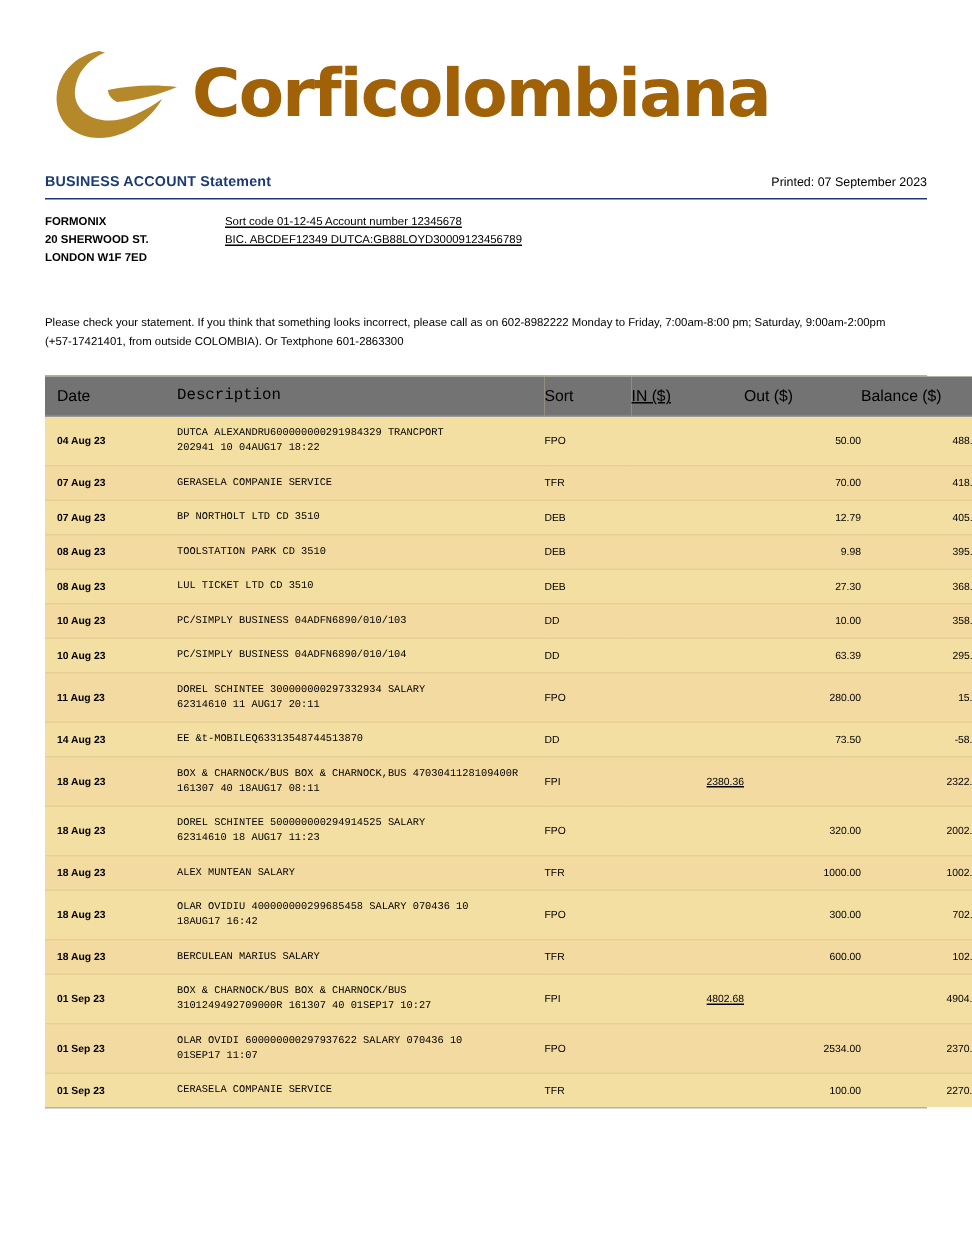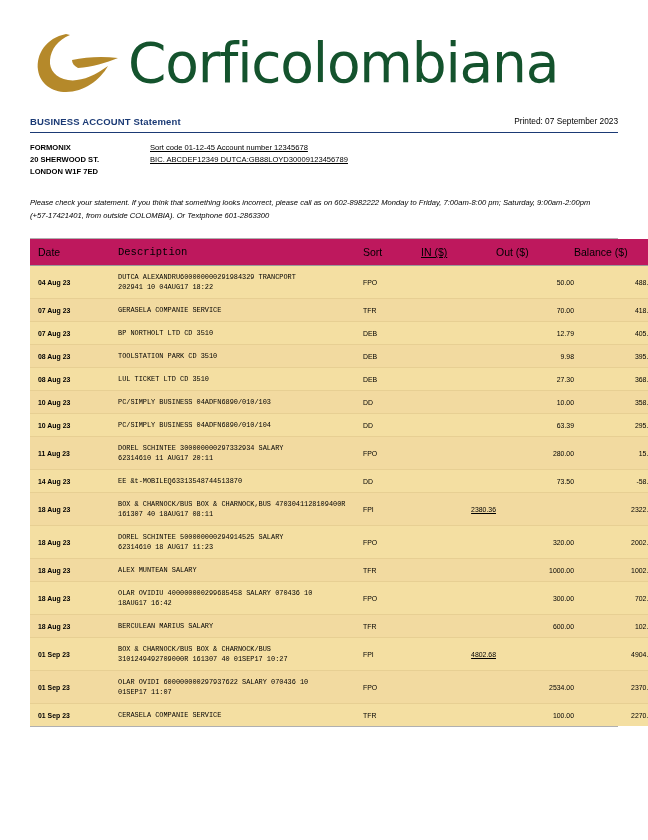--- a/index.html
+++ b/index.html
@@ -36,24 +36,24 @@
   .brand-mark {
     width: 86px;
     height: 62px;
     position: relative;
     flex: 0 0 auto;
     margin-left: 6px;
     margin-right: 6px;
   }
   .brand-mark svg { display: block; }
   .brand-name {
-    font-size: 55px;
+    font-size: 44px;
     letter-spacing: -1.2px;
-    color: #14532d;
-    font-weight: normal;
+    color: #a16207;
+    font-weight: bold;
     line-height: 1;
     white-space: nowrap;
     font-family: "DejaVu Sans", sans-serif;
   }
 
   
   .title-row {
     margin-top: 24px;
     display: flex;
     justify-content: space-between;
@@ -90,41 +90,40 @@
     text-decoration: underline;
   }
   .acct-right div { white-space: nowrap; }
 
   .note {
     margin-top: 13px;
     font-size: 7.6px;
     line-height: 1.5;
   }
   .note-2 {
-    margin-top: 20px;
+    margin-top: 32px;
     font-size: 7.6px;
     line-height: 1.65;
     max-width: 575px;
-    font-style: italic;
   }
 
   
   .table-wrap {
     margin-top: 16px;
     border-top: 1px solid #b0b0b0;
     border-bottom: 1px solid #b0b0b0;
   }
   table.stmt {
     width: 100%;
     border-collapse: collapse;
     table-layout: fixed;
     background: #f4dfa2;
   }
   table.stmt th {
-    background: #be185d;
+    background: #737373;
     font-size: 10.5px;
     font-weight: normal;
     text-align: left;
     padding: 7px 0 7px 0;
     border-bottom: 1px solid #9a9a9a;
     color: #000;
   }
   table.stmt td {
     font-size: 6.9px;
     padding: 7px 0;

